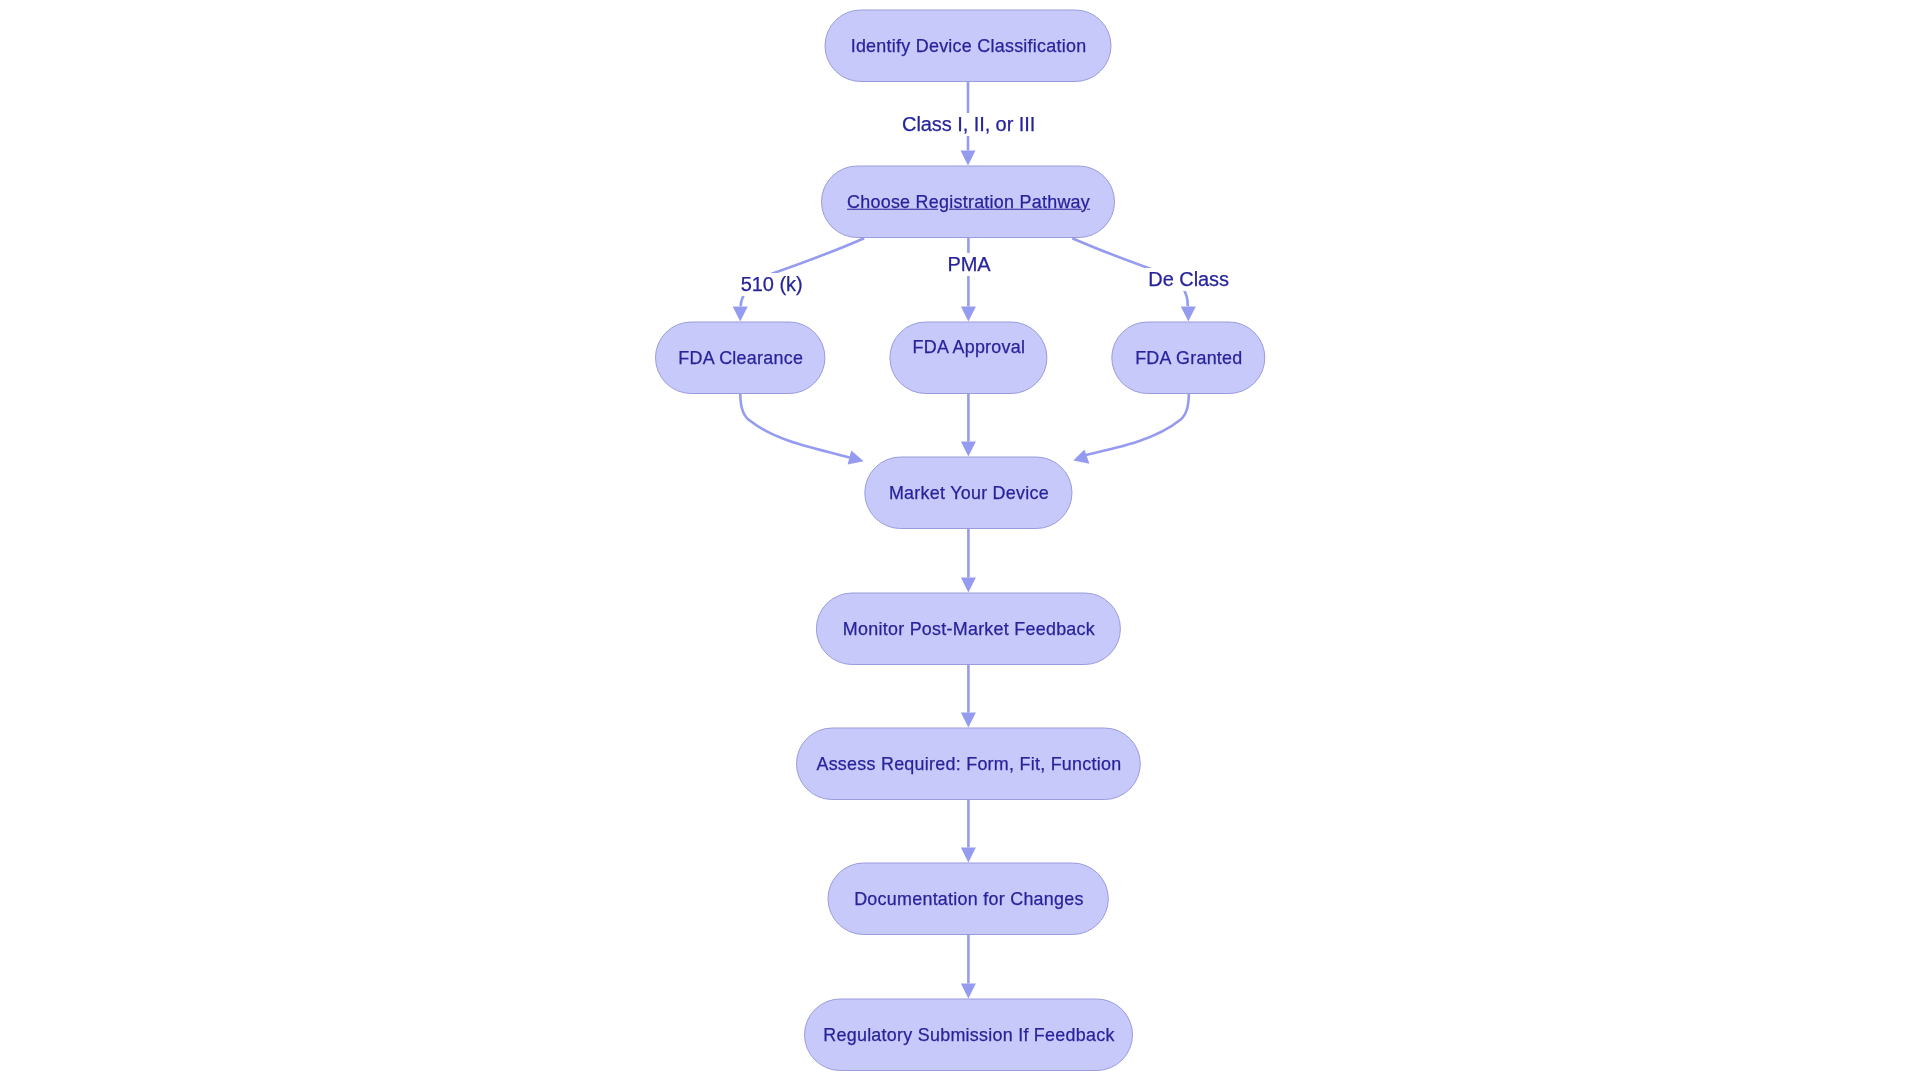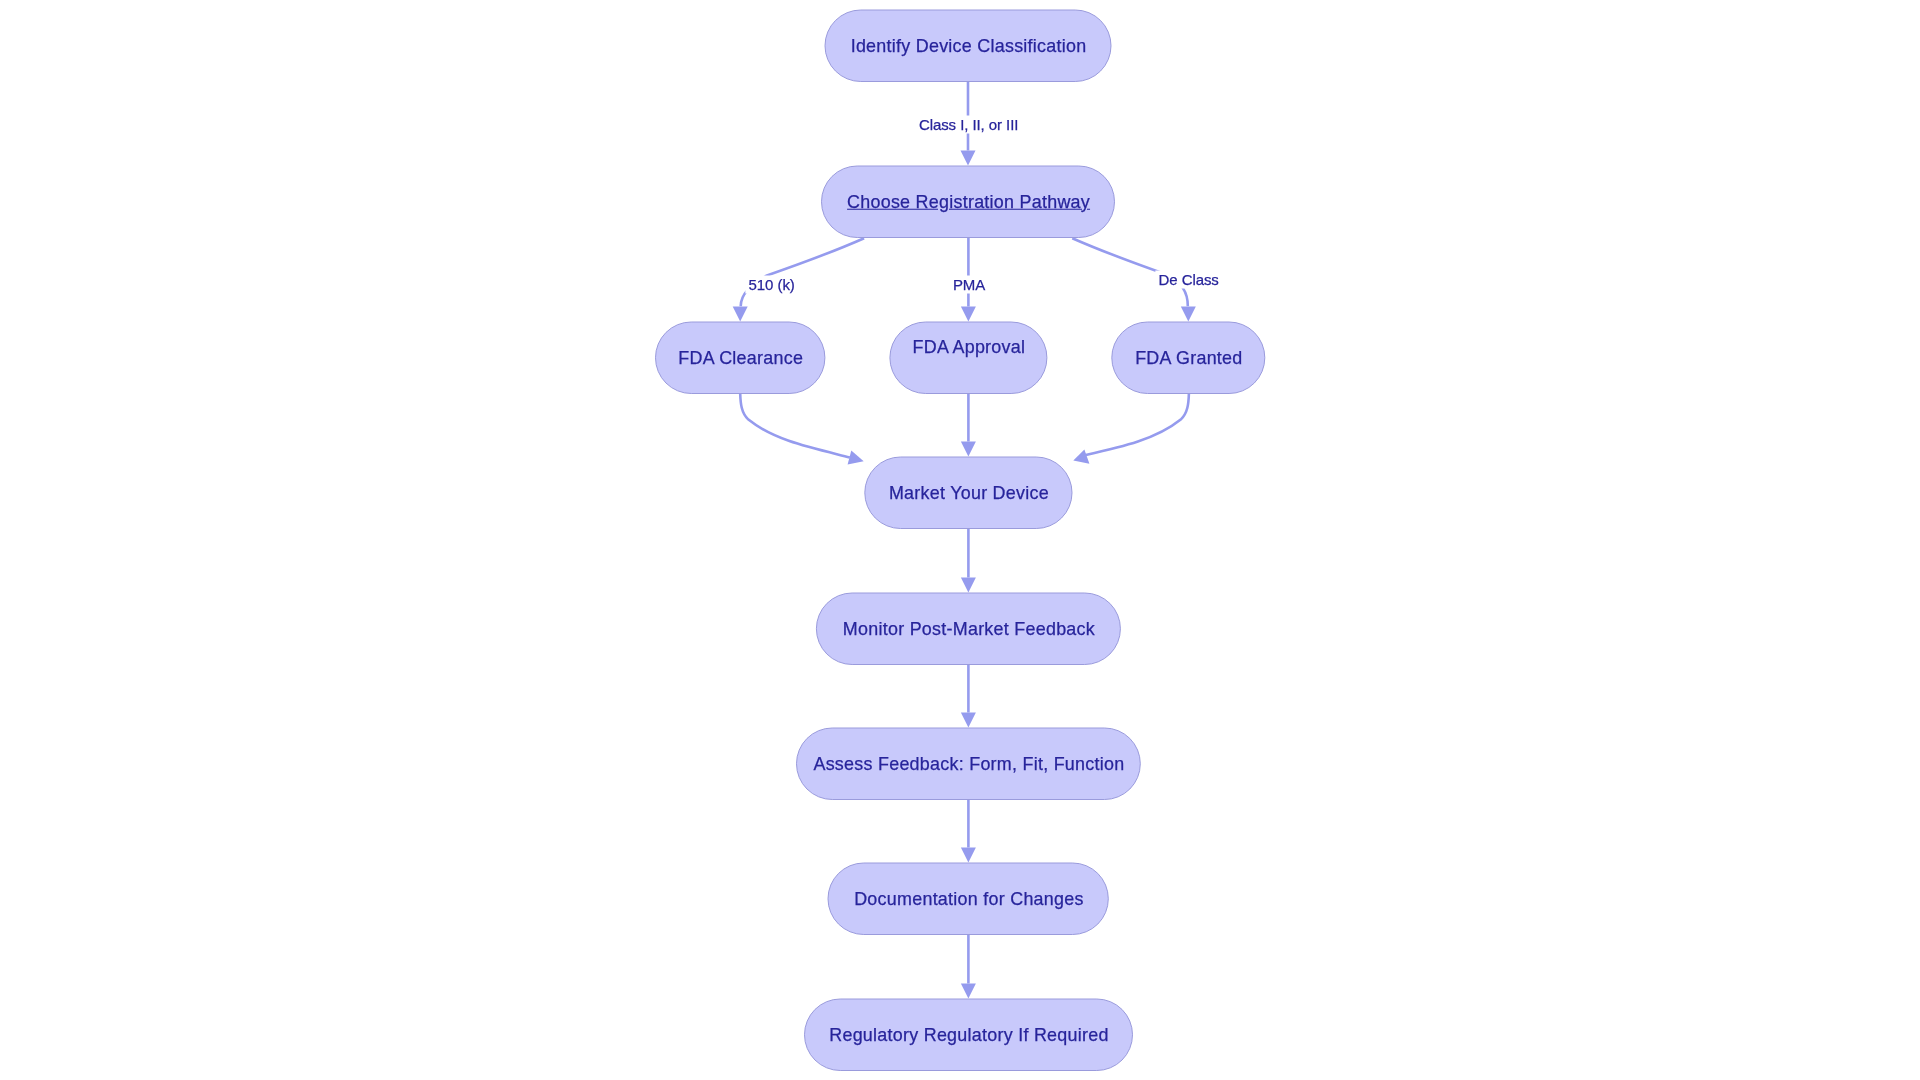--- a/index.html
+++ b/index.html
@@ -6,21 +6,21 @@
   html,body{margin:0;padding:0;width:1920px;height:1080px;background:#ffffff;overflow:hidden;}
   #page{position:relative;width:1728px;height:1080px;background:#ffffff;
         font-family:"Liberation Sans",sans-serif;}
   svg.flow{position:absolute;left:0;top:0;display:block;width:1920px;height:1080px;}
   .node-shape{fill:#c8c9fb;stroke:#9a9bdc;stroke-width:1;}
   .edge-path{fill:none;stroke:#959bee;stroke-width:2.6;stroke-linecap:butt;}
   .edge-arrow{fill:#959bee;stroke:none;}
   .label{position:absolute;white-space:nowrap;transform:translate(calc(-50% + 0.55px),calc(-50% + 0.7px));
          font-family:"Liberation Sans",sans-serif;line-height:1;}
   .node-label{font-size:17.9px;letter-spacing:0.27px;color:#27249b;-webkit-text-stroke:0.25px #27249b;}
-  .edge-label{font-size:15px;letter-spacing:-0.07px;color:#27249b;-webkit-text-stroke:0.25px #27249b;background:#ffffff;padding:0.7px 3px 2.7px 3.2px;}
+  .edge-label{font-size:20px;letter-spacing:-0.07px;color:#27249b;-webkit-text-stroke:0.25px #27249b;background:#ffffff;padding:0.7px 3px 2.7px 3.2px;}
 </style>
 </head>
 <body>
 
 <div id="page">
 <svg class="flow" viewBox="0 0 1920 1080">
 <g>
   <g class="edge">
     <path class="edge-path" d="M968,81.5 L968,150.5"></path>
     <path class="edge-arrow" d="M960.5,150.5 L975.5,150.5 L968,165.5 Z"></path>
@@ -79,20 +79,20 @@
   <rect class="node-shape" rx="35.75" ry="35.75" x="804.5" y="999" width="328" height="71.5"></rect>
 </g>
 </svg>
 <div class="label node-label" style="left: 968px; top: 45.7px;">Identify Device Classification</div>
 <div class="label node-label" style="left: 968px; top: 201.7px; text-decoration: underline;">Choose Registration Pathway</div>
 <div class="label node-label" style="left: 740.2px; top: 357.7px;">FDA Clearance</div>
 <div class="label node-label" style="left: 968.4px; top: 347px;">FDA Approval</div>
 <div class="label node-label" style="left: 1188.3px; top: 357.7px;">FDA Granted</div>
 <div class="label node-label" style="left: 968.4px; top: 492.7px;">Market Your Device</div>
 <div class="label node-label" style="left: 968.4px; top: 628.7px;">Monitor Post-Market Feedback</div>
-<div class="label node-label" style="left: 968.4px; top: 763.7px;">Assess Feedback: Form, Fit, Function</div>
+<div class="label node-label" style="left: 968.4px; top: 763.7px;">Assess Required: Form, Fit, Function</div>
 <div class="label node-label" style="left: 968.4px; top: 898.7px;">Documentation for Changes</div>
-<div class="label node-label" style="left: 968.4px; top: 1034.7px;">Regulatory Regulatory If Required</div>
+<div class="label node-label" style="left: 968.4px; top: 1034.7px;">Regulatory Submission If Feedback</div>
 <div class="label edge-label" style="left: 968px; top: 124px;">Class I, II, or III</div>
 <div class="label edge-label" style="left: 739px; top: 284px; margin-left: 32px;">510 (k)</div>
-<div class="label edge-label" style="left: 968.4px; top: 284px;">PMA</div>
+<div class="label edge-label" style="left: 968.4px; top: 264px;">PMA</div>
 <div class="label edge-label" style="left: 1188px; top: 279px;">De Class</div>
 </div>
 
 </body></html>

